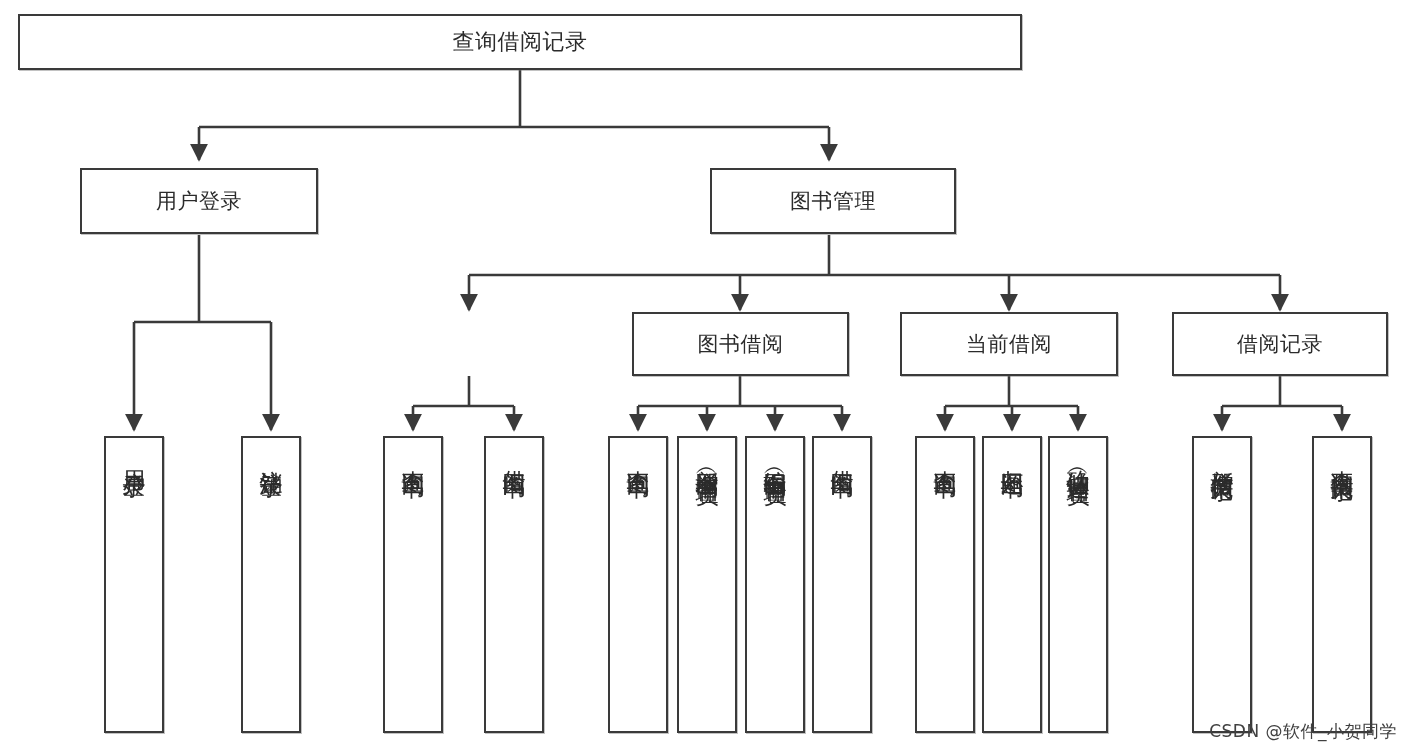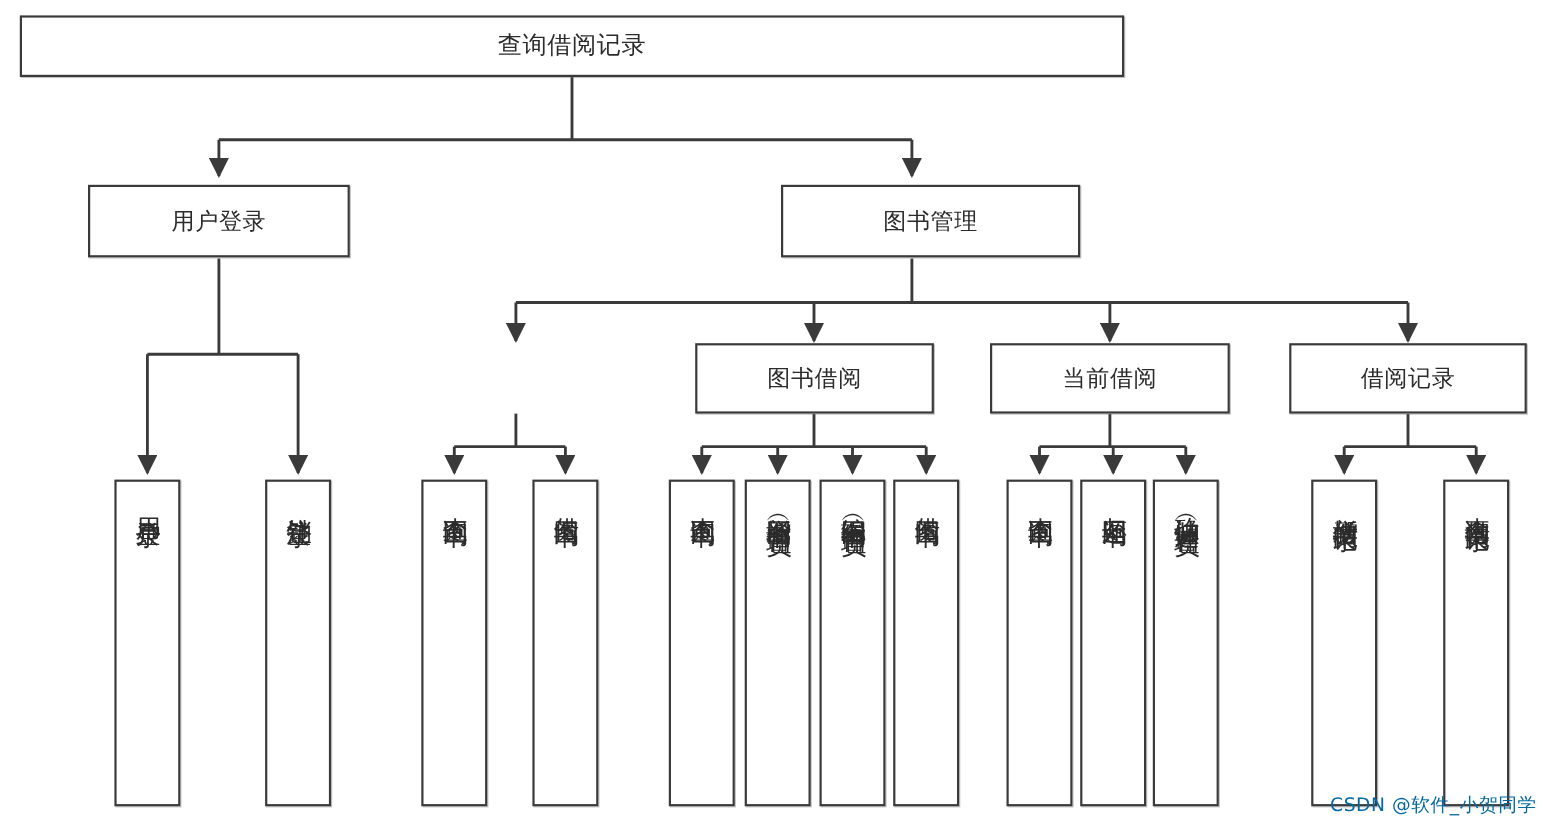--- a/index.html
+++ b/index.html
@@ -58,21 +58,21 @@
     font-size: 23px;
     line-height: 1.0;
     letter-spacing: 2px;
     white-space: nowrap;
   }
   #watermark {
     position: absolute;
     right: 8px;
     bottom: 4px;
     font-size: 17px;
-    color: #0369a1;
+    color: #404040;
     letter-spacing: 0.5px;
     user-select: none;
     white-space: nowrap;
   }
 </style>
 </head>
 <body>
 
 <div id="canvas">
 
@@ -127,21 +127,21 @@
   </svg>
 
   <div class="node root horiz" style="left:18px; top:14px; width:1004px; height:56px;">
     <span class="lbl">查询借阅记录</span>
   </div>
 
   <div class="node horiz" style="left:80px; top:168px; width:238px; height:66px;">
     <span class="lbl">用户登录</span>
   </div>
 
-  <div class="node horiz" style="left:710px; top:168px; width:272px; height:66px;">
+  <div class="node horiz" style="left:710px; top:168px; width:246px; height:66px;">
     <span class="lbl">图书管理</span>
   </div>
 
 
   <div class="node horiz" style="left:632px; top:312px; width:217px; height:64px;">
     <span class="lbl">图书借阅</span>
   </div>
 
   <div class="node horiz" style="left:900px; top:312px; width:218px; height:64px;">
     <span class="lbl">当前借阅</span>

